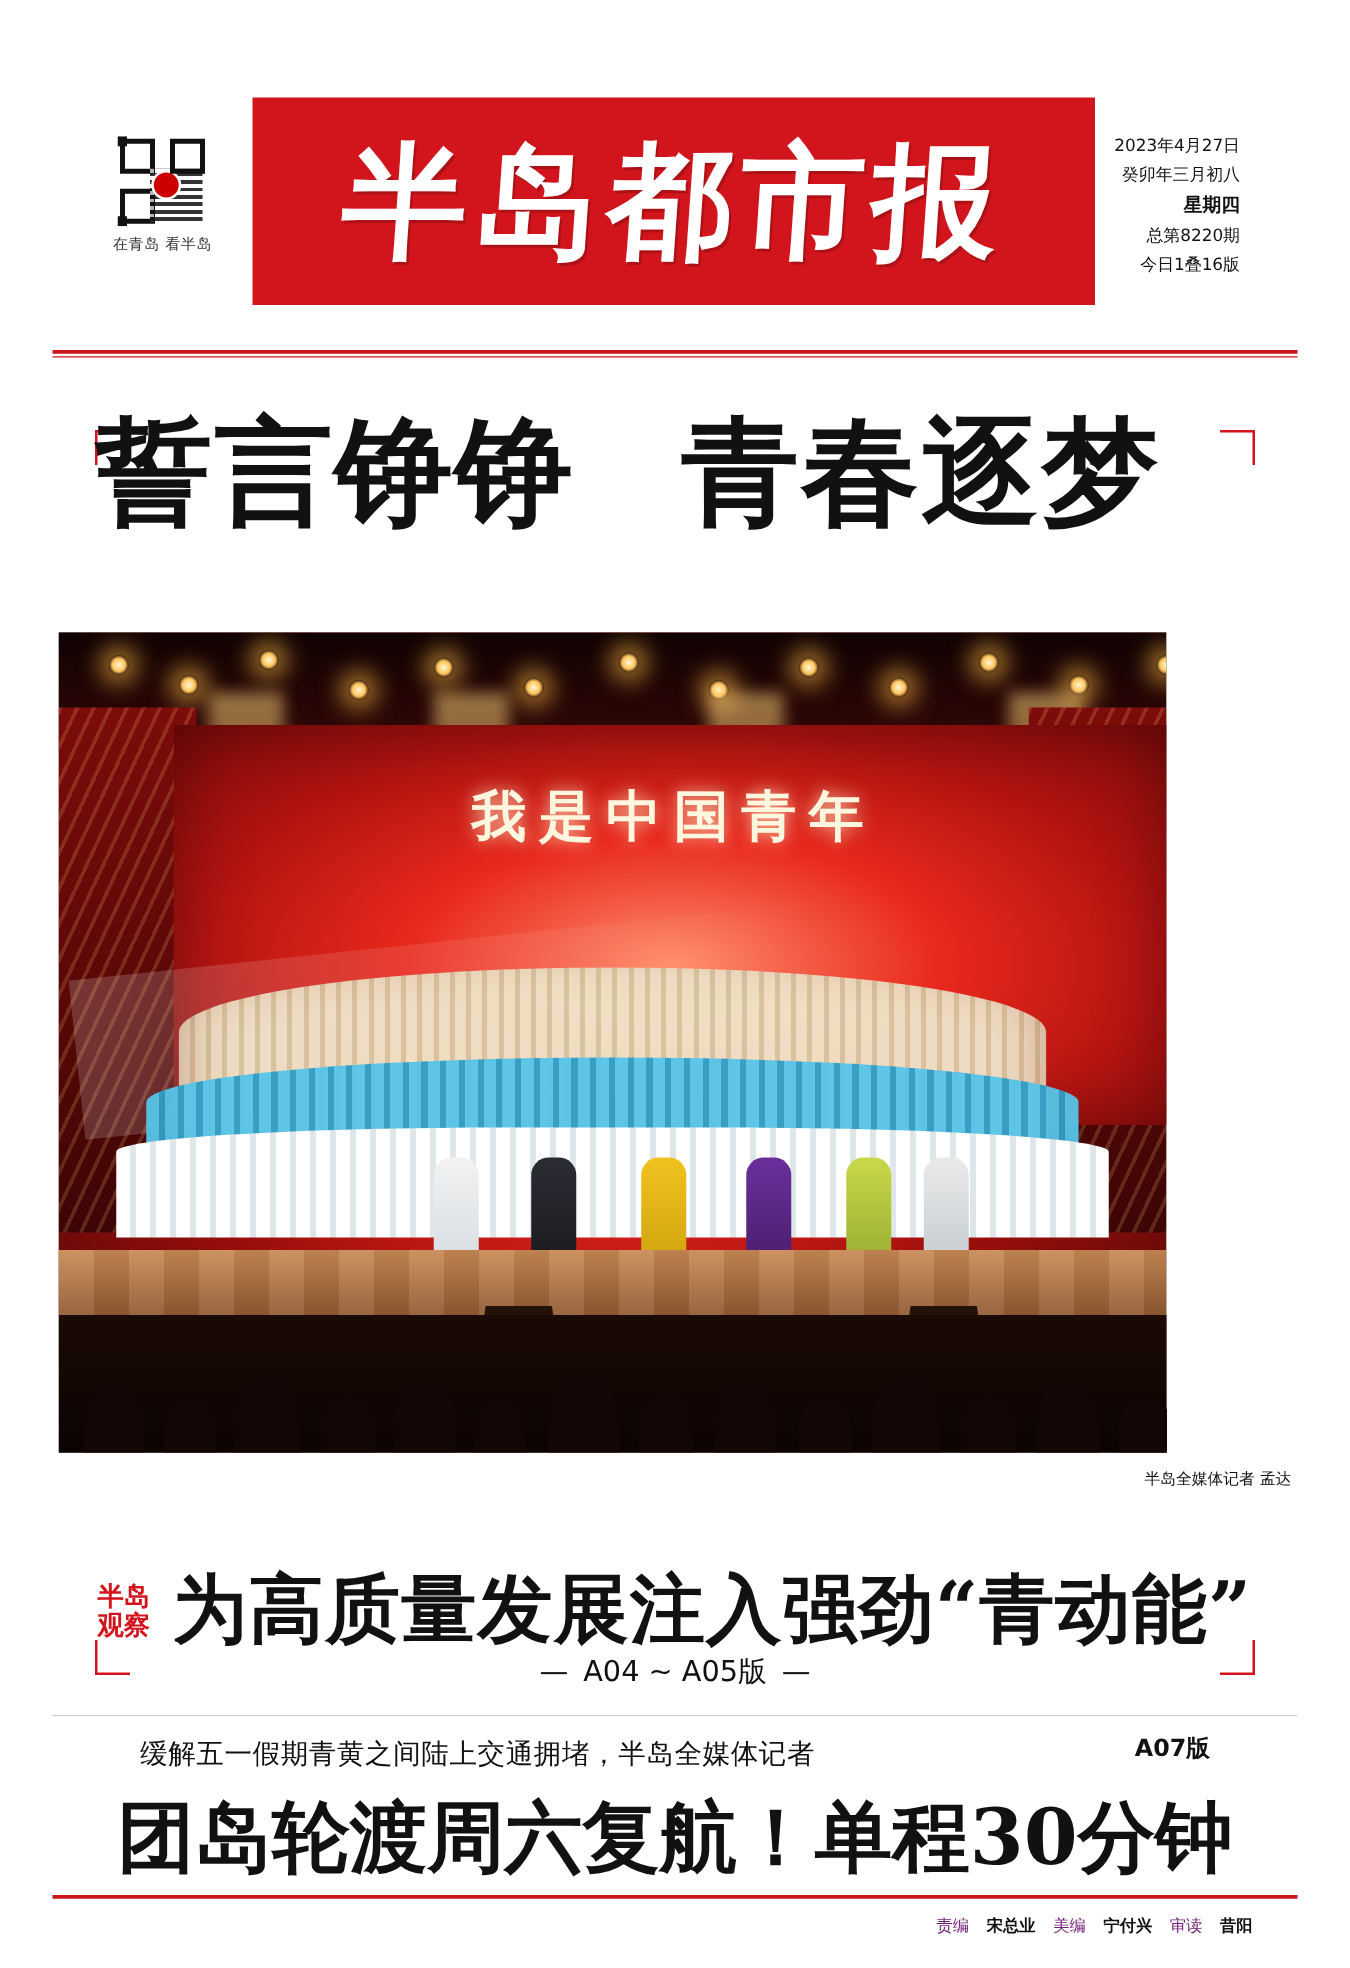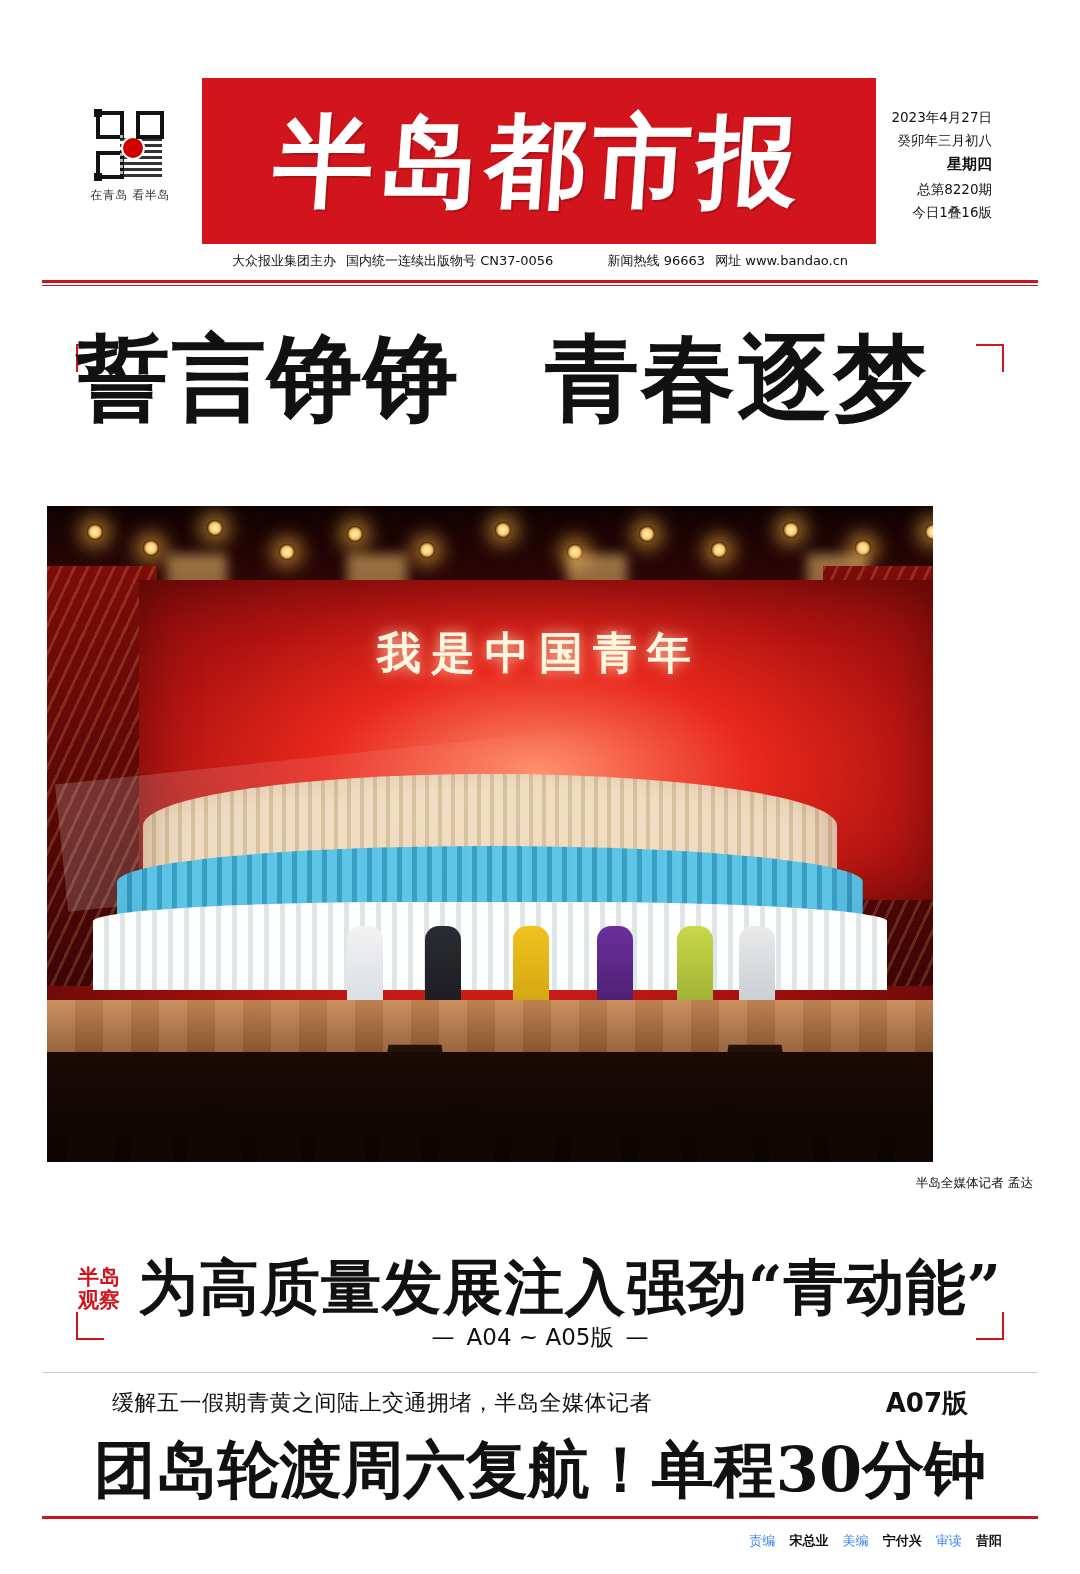--- a/index.html
+++ b/index.html
@@ -412,21 +412,21 @@
     top: 1388px;
     left: 112px;
     font-size: 22px;
     color: #111;
     letter-spacing: .5px;
   }
   .bottom-page {
     position: absolute;
     top: 1386px;
     right: 112px;
-    font-size: 26px;
+    font-size: 19px;
     font-weight: 700;
     color: #111;
   }
   .bottom-headline {
     position: absolute;
     top: 1428px;
     left: 0;
     width: 1080px;
     text-align: center;
     font-family: "DejaVu Serif", "Liberation Serif", serif;
@@ -445,21 +445,21 @@
     background: #c9161d;
   }
   .credits {
     position: absolute;
     top: 1532px;
     right: 78px;
     font-size: 13px;
     color: #111;
   }
   .credits span { margin-left: 10px; }
-  .credits .lbl { color: #3b82f6; }
+  .credits .lbl { color: #701a75; }
   .credits .nm { font-weight: 700; }
 </style>
 </head>
 <body>
 
 <div class="page">
 
   <div class="masthead">
 
     <div class="qr-block">
@@ -477,27 +477,20 @@
 
     <div class="issue-info">
       <div>2023年4月27日</div>
       <div>癸卯年三月初八</div>
       <div class="bold">星期四</div>
       <div>总第8220期</div>
       <div>今日1叠16版</div>
     </div>
   </div>
 
-  <div class="info-bar">
-    <span>大众报业集团主办</span>
-    <span>国内统一连续出版物号 CN37-0056</span>
-    <span class="gap"></span>
-    <span>新闻热线 96663</span>
-    <span>网址 www.bandao.cn</span>
-  </div>
   <div class="rule-top"></div>
   <div class="rule-top2"></div>
 
   <div class="lead-wrap">
     <div class="lead-frame-tl"></div>
     <div class="lead-frame-tr"></div>
     <div class="lead-frame-bl"></div>
     <div class="lead-frame-br"></div>
 
     <div class="headline">

